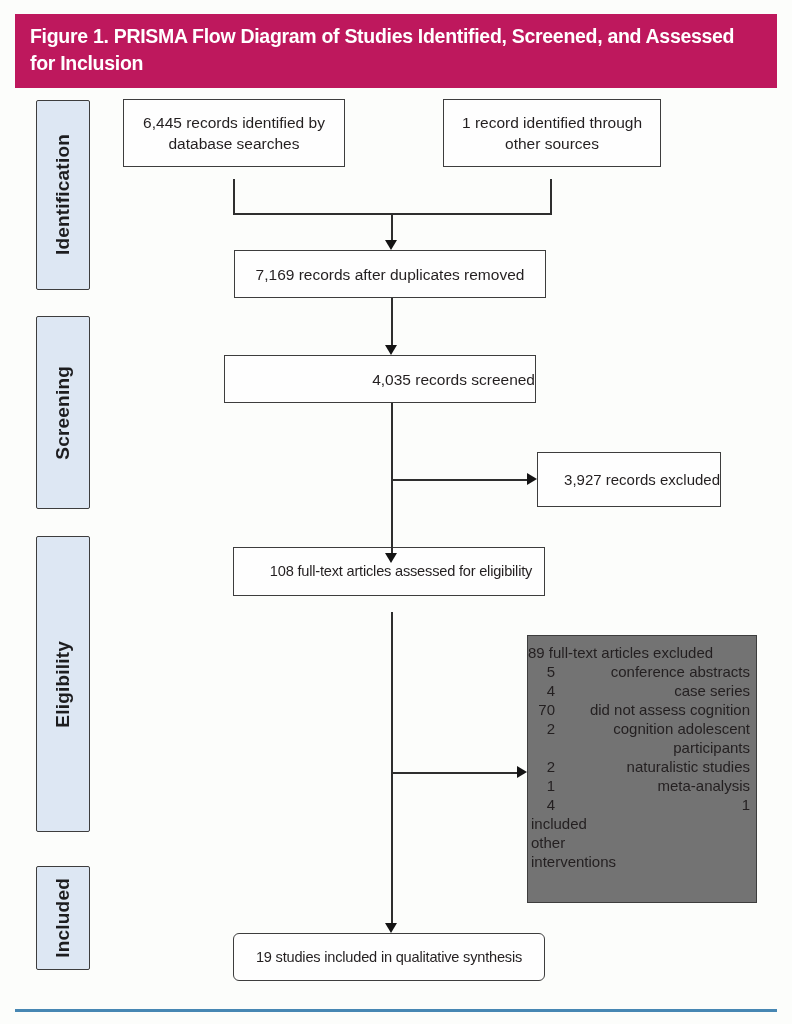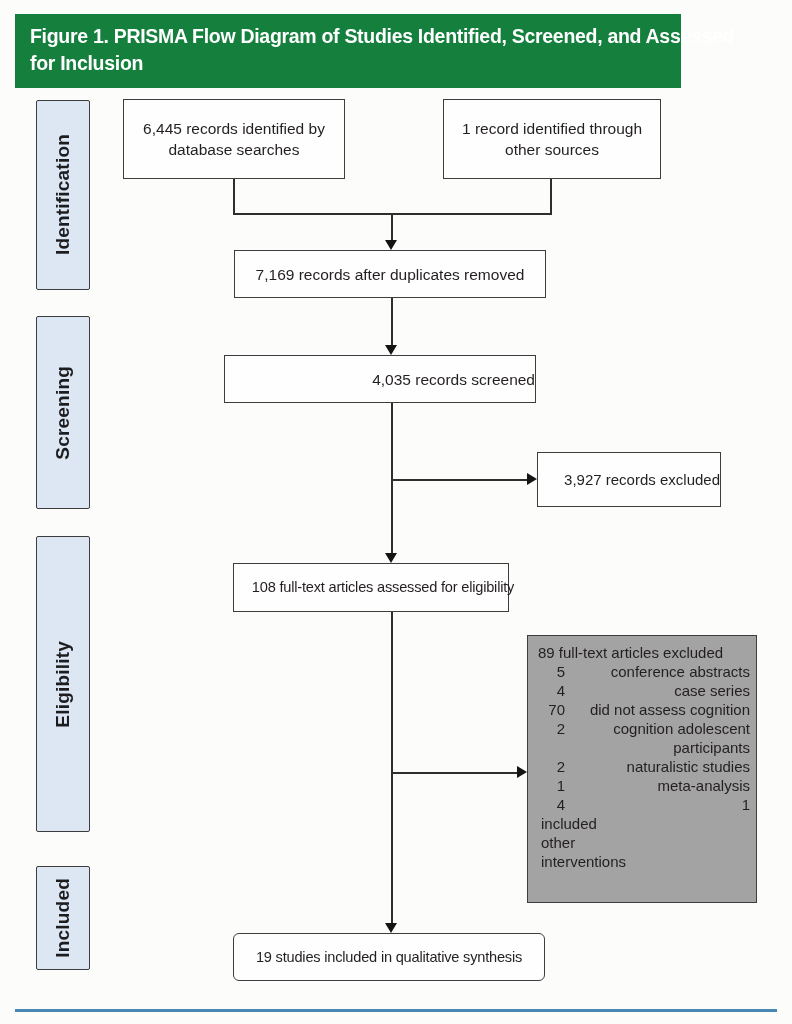--- a/index.html
+++ b/index.html
@@ -8,22 +8,22 @@
     background:#ffffff;
   }
   .canvas{
     position:relative;
     width:792px;height:1024px;
     background:#fcfdfb;
     overflow:hidden;
   }
   
   .title-bar{
-    position:absolute;left:15px;top:14px;width:666px;height:74px;
-    background:#15803d;
+    position:absolute;left:15px;top:14px;width:762px;height:74px;
+    background:#be185d;
     box-sizing:border-box;
     padding:9px 10px 0 15px;
   }
   .title-text{
     color:#ffffff;font-weight:bold;font-size:19.5px;line-height:27px;
     letter-spacing:-0.3px;white-space:nowrap;
   }
   
   .stage{
     position:absolute;left:36px;width:54px;
@@ -41,35 +41,35 @@
   .stage-elig{top:536px;height:296px;}
   .stage-incl{top:866px;height:104px;}
   
   .fbox{
     position:absolute;background:#fefefe;border:1.6px solid #3d3d3d;
     box-sizing:border-box;color:#231f20;
     display:flex;align-items:center;justify-content:center;
     text-align:center;font-size:15.5px;line-height:21px;
   }
   .fbox.tight{font-size:14.6px;letter-spacing:-0.2px;white-space:nowrap;}
-  .box-db{left:123px;top:99px;width:222px;height:80px;}
+  .box-db{left:123px;top:99px;width:222px;height:68px;}
   .box-db .inner{width:190px;}
-  .box-other{left:443px;top:99px;width:218px;height:80px;}
+  .box-other{left:443px;top:99px;width:218px;height:68px;}
   .box-other .inner{width:196px;}
   .box-dup{left:234px;top:250px;width:312px;height:48px;}
   .box-screened{left:224px;top:355px;width:312px;height:48px;justify-content:flex-end;}
   .box-excl1{left:537px;top:452px;width:184px;height:55px;font-size:15px;justify-content:flex-end;}
-  .box-fulltext{left:233px;top:563px;width:276px;height:49px;padding-left:24px;}
+  .box-fulltext{left:233px;top:547px;width:312px;height:49px;padding-left:24px;}
   .box-included{left:233px;top:933px;width:312px;height:48px;border-radius:6px;}
   
   .box-bigexcl{
     position:absolute;left:527px;top:635px;width:230px;height:268px;
-    background:#a3a3a3;border:1.6px solid #3d3d3d;box-sizing:border-box;
+    background:#737373;border:1.6px solid #3d3d3d;box-sizing:border-box;
     color:#231f20;font-size:15px;line-height:19px;
-    padding:7px 6px 6px 10px;
+    padding:7px 6px 6px 0;
   }
   .excl-header{margin:0 0 0 0;}
   .excl-list{display:grid;grid-template-columns:24px 1fr;column-gap:8px;margin-left:3px;}
   .excl-num{text-align:right;}
   .excl-label{text-align:right;}
   
   .line{position:absolute;background:#2e2e2e;}
   .arr-down{
     position:absolute;width:0;height:0;
     border-left:6.5px solid transparent;border-right:6.5px solid transparent;

